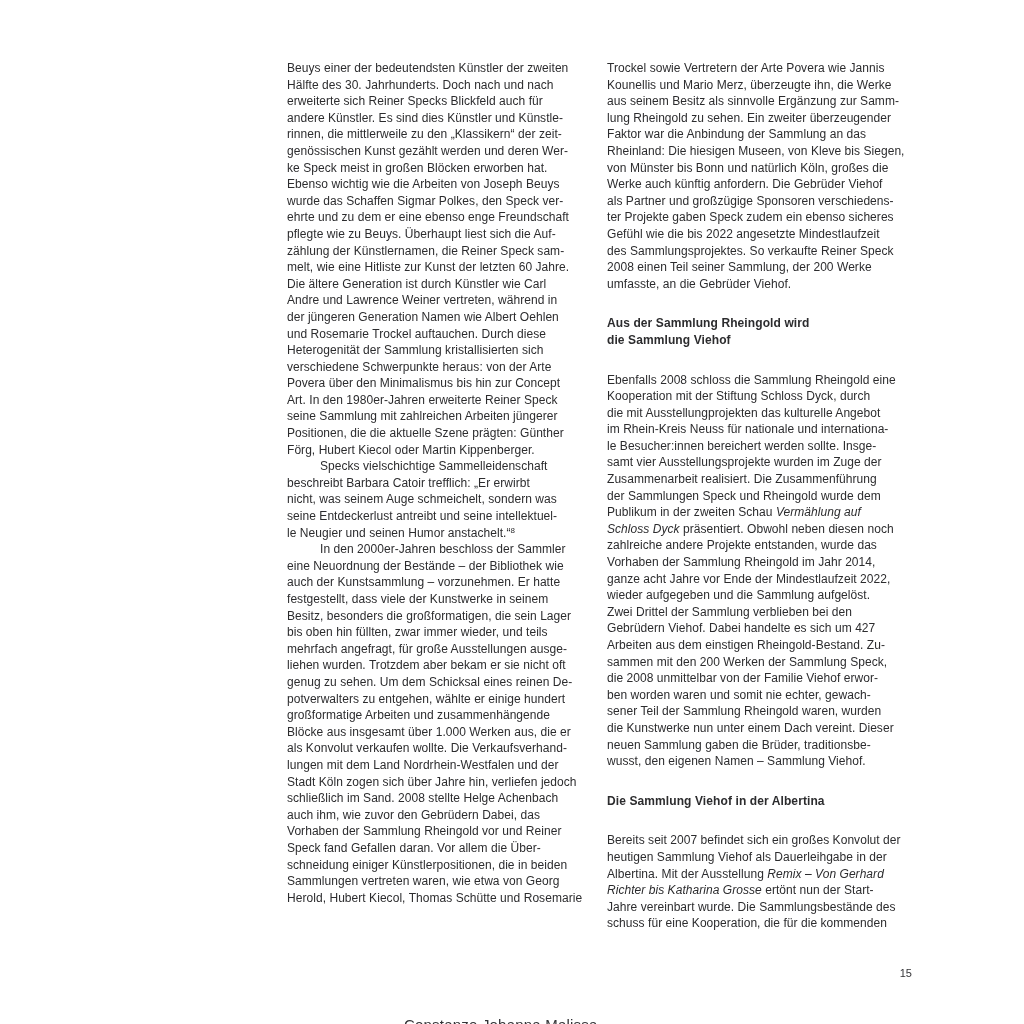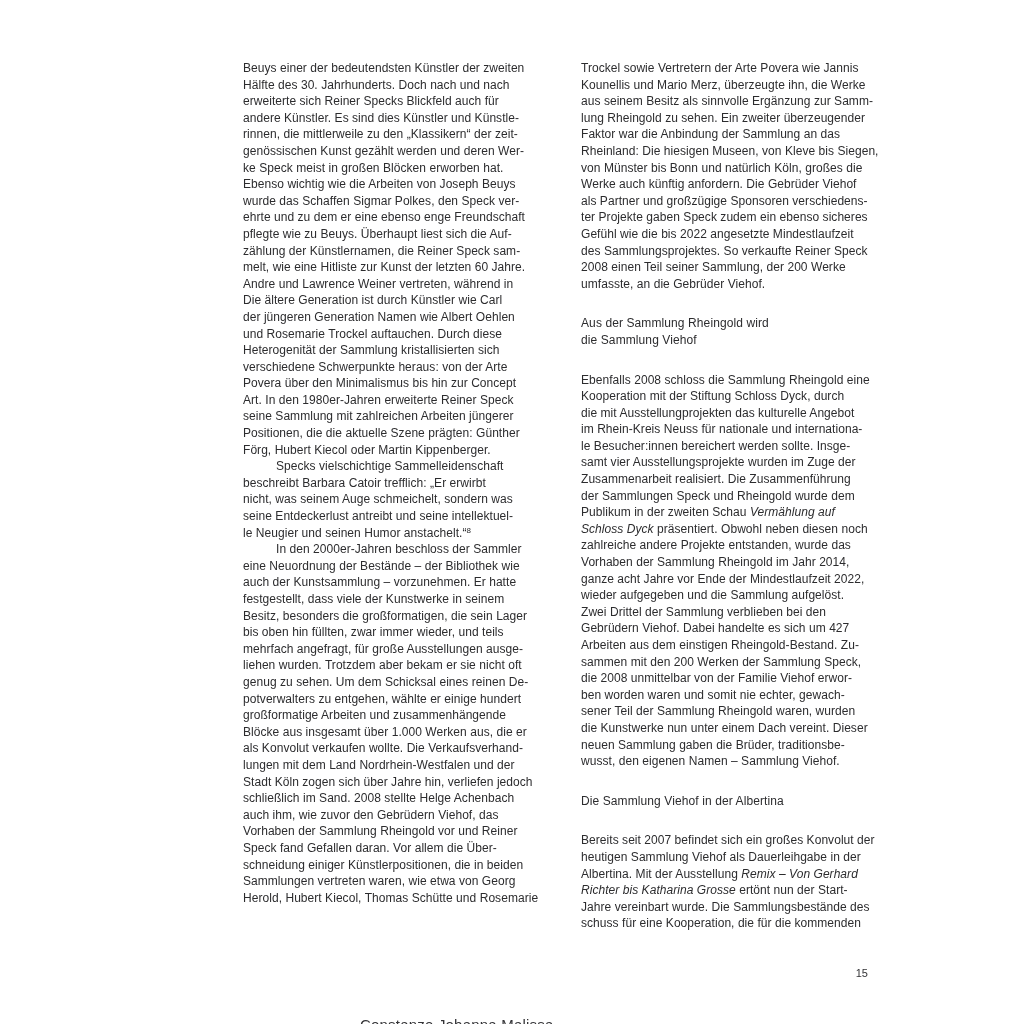--- a/index.html
+++ b/index.html
@@ -11,40 +11,41 @@
     font-family: "Liberation Sans", "DejaVu Sans", sans-serif;
     color: #2c2c2e;
     -webkit-font-smoothing: antialiased;
   }
   .page {
     position: relative;
     width: 912px;
     height: 1024px;
     background: #ffffff;
     overflow: hidden;
+    margin-left: 44px;
   }
   .text-column {
     position: absolute;
     top: 60px;
     font-size: 12px;
     line-height: 16.6px;
     letter-spacing: 0.05px;
   }
   .col-left  { left: 243px; width: 300px; }
-  .col-right { left: 581px; width: 305px; }
+  .col-right { left: 563px; width: 305px; }
   .line {
     white-space: nowrap;
     height: 16.6px;
   }
   
   .col-left .block { margin: 0; }
   
   .col-right .block + .block { margin-top: 23px; }
   .block.paragraph.indent .line:first-child { padding-left: 33px; }
-  .block.heading .line { font-weight: 400; letter-spacing: 0.1px; }
+  .block.heading .line { font-weight: 700; letter-spacing: 0.1px; }
   .italic { font-style: italic; }
   .sup {
     font-size: 8px;
     vertical-align: baseline;
     position: relative;
     top: -4px;
     letter-spacing: 0.5px;
   }
   .footer-author {
     position: absolute;
@@ -76,22 +77,22 @@
         <div class="line"><span>andere Künstler. Es sind dies Künstler und Künstle-</span></div>
         <div class="line"><span>rinnen, die mittlerweile zu den „Klassikern“ der zeit-</span></div>
         <div class="line"><span>genössischen Kunst gezählt werden und deren Wer-</span></div>
         <div class="line"><span>ke Speck meist in großen Blöcken erworben hat.</span></div>
         <div class="line"><span>Ebenso wichtig wie die Arbeiten von Joseph Beuys</span></div>
         <div class="line"><span>wurde das Schaffen Sigmar Polkes, den Speck ver-</span></div>
         <div class="line"><span>ehrte und zu dem er eine ebenso enge Freundschaft</span></div>
         <div class="line"><span>pflegte wie zu Beuys. Überhaupt liest sich die Auf-</span></div>
         <div class="line"><span>zählung der Künstlernamen, die Reiner Speck sam-</span></div>
         <div class="line"><span>melt, wie eine Hitliste zur Kunst der letzten 60 Jahre.</span></div>
+        <div class="line"><span>Die ältere Generation ist durch Künstler wie Carl</span></div>
         <div class="line"><span>Andre und Lawrence Weiner vertreten, während in</span></div>
-        <div class="line"><span>Die ältere Generation ist durch Künstler wie Carl</span></div>
         <div class="line"><span>der jüngeren Generation Namen wie Albert Oehlen</span></div>
         <div class="line"><span>und Rosemarie Trockel auftauchen. Durch diese</span></div>
         <div class="line"><span>Heterogenität der Sammlung kristallisierten sich</span></div>
         <div class="line"><span>verschiedene Schwerpunkte heraus: von der Arte</span></div>
         <div class="line"><span>Povera über den Minimalismus bis hin zur Concept</span></div>
         <div class="line"><span>Art. In den 1980er-Jahren erweiterte Reiner Speck</span></div>
         <div class="line"><span>seine Sammlung mit zahlreichen Arbeiten jüngerer</span></div>
         <div class="line"><span>Positionen, die die aktuelle Szene prägten: Günther</span></div>
         <div class="line"><span>Förg, Hubert Kiecol oder Martin Kippenberger.</span></div>
       </div>
@@ -112,21 +113,21 @@
         <div class="line"><span>mehrfach angefragt, für große Ausstellungen ausge-</span></div>
         <div class="line"><span>liehen wurden. Trotzdem aber bekam er sie nicht oft</span></div>
         <div class="line"><span>genug zu sehen. Um dem Schicksal eines reinen De-</span></div>
         <div class="line"><span>potverwalters zu entgehen, wählte er einige hundert</span></div>
         <div class="line"><span>großformatige Arbeiten und zusammenhängende</span></div>
         <div class="line"><span>Blöcke aus insgesamt über 1.000 Werken aus, die er</span></div>
         <div class="line"><span>als Konvolut verkaufen wollte. Die Verkaufsverhand-</span></div>
         <div class="line"><span>lungen mit dem Land Nordrhein-Westfalen und der</span></div>
         <div class="line"><span>Stadt Köln zogen sich über Jahre hin, verliefen jedoch</span></div>
         <div class="line"><span>schließlich im Sand. 2008 stellte Helge Achenbach</span></div>
-        <div class="line"><span>auch ihm, wie zuvor den Gebrüdern Viehof, das</span></div>
+        <div class="line"><span>auch ihm, wie zuvor den Gebrüdern Dabei, das</span></div>
         <div class="line"><span>Vorhaben der Sammlung Rheingold vor und Reiner</span></div>
         <div class="line"><span>Speck fand Gefallen daran. Vor allem die Über-</span></div>
         <div class="line"><span>schneidung einiger Künstlerpositionen, die in beiden</span></div>
         <div class="line"><span>Sammlungen vertreten waren, wie etwa von Georg</span></div>
         <div class="line"><span>Herold, Hubert Kiecol, Thomas Schütte und Rosemarie</span></div>
       </div>
     </div>
   <div class="text-column col-right">
       <div class="block paragraph">
         <div class="line"><span>Trockel sowie Vertretern der Arte Povera wie Jannis</span></div>

